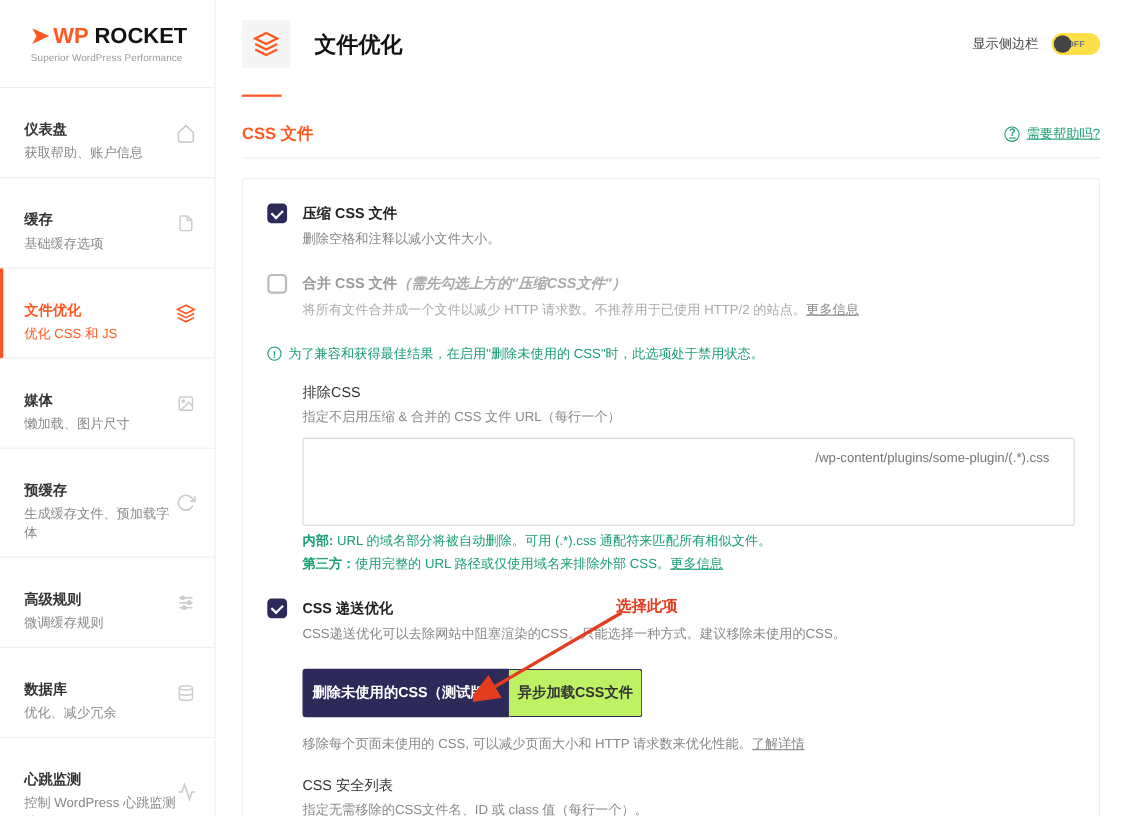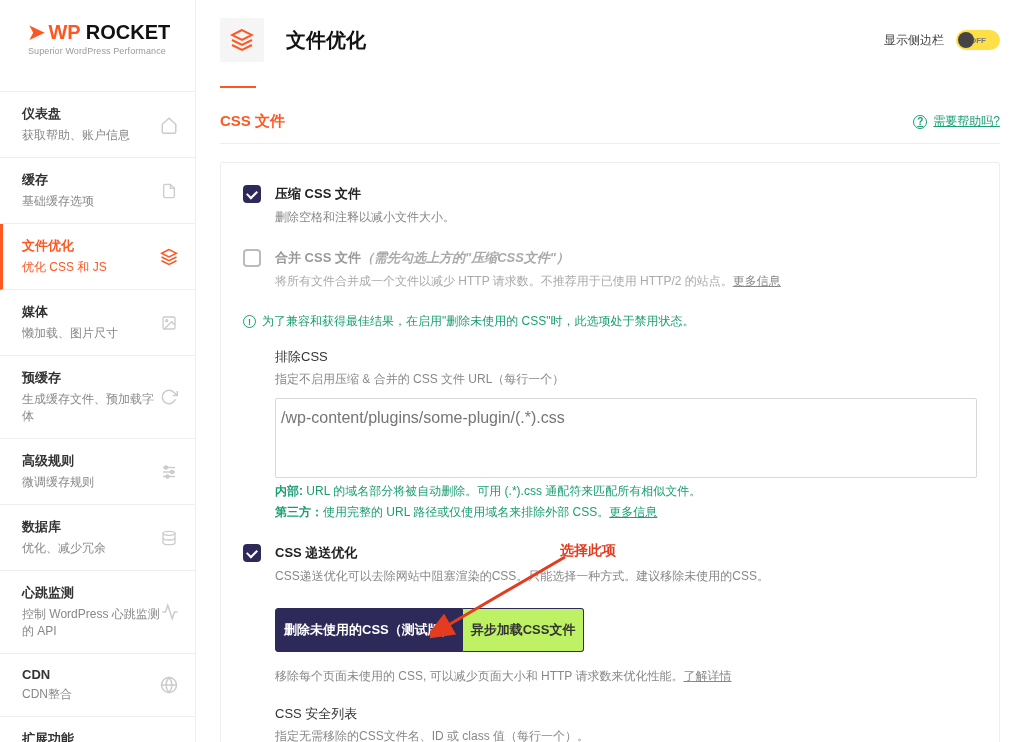--- a/index.html
+++ b/index.html
@@ -1,26 +1,26 @@
 <!DOCTYPE html>
 <html><head>
 <meta charset="utf-8">
 <style>
   * { box-sizing: border-box; margin: 0; padding: 0; }
   body { font-family: -apple-system, BlinkMacSystemFont, "Segoe UI", Helvetica, Arial, sans-serif; background: #fff; color: #333; font-size: 13px; width: 1024px; height: 742px; overflow: hidden; position: relative; }
   .wrap { display: flex; height: 100%; }
   
   .sidebar { width: 196px; border-right: 1px solid #eee; background: #fff; }
-  .logo { padding: 20px 16px 35px 28px; border-bottom: 1px solid #eee; }
+  .logo { padding: 20px 16px 22px 28px; border-bottom: 1px solid #eee; }
   .logo .lp { font-weight: 700; font-size: 20px; color: #111; }
   .logo .wp { color: #ff5722; font-weight: 700; font-size: 20px; }
   .logo .tag { font-size: 9px; color: #9a9a9a; letter-spacing: 0.1px; margin-top: 2px; }
   .nav { }
   .nav-item { display: flex; align-items: center; justify-content: space-between; padding: 13px 16px 13px 22px; border-bottom: 1px solid #eee; cursor: pointer; }
-  .nav-item .txt { display: flex; flex-direction: column; gap: 4px; }
+  .nav-item .txt { display: flex; flex-direction: column; gap: 4px; margin-top: 16px; }
   .nav-item .title { font-size: 13px; font-weight: 600; color: #333; }
   .nav-item .sub { font-size: 12px; color: #888; }
   .nav-item .icon { width: 20px; height: 20px; display: flex; align-items: center; justify-content: center; color: #ccc; }
   .nav-item.active { border-left: 3px solid #ff5722; padding-left: 19px; }
   .nav-item.active .title { color: #ff5722; }
   .nav-item.active .sub { color: #ff5722; }
   .nav-item.active .icon { color: #ff5722; }
   
   .main { flex: 1; padding: 0 0 0 0; overflow: hidden; }
   .header { display: flex; align-items: center; justify-content: space-between; padding: 18px 24px 24px 24px; }
@@ -47,21 +47,21 @@
   .opt .desc { font-size: 12px; color: #888; line-height: 1.6; }
   .opt.disabled .lbl { color: #999; }
   .opt.disabled .desc { color: #aaa; }
   .hint-em { font-style: italic; color: #aaa; }
   .link-u { text-decoration: underline; color: #888; }
   .notice { color: #1a9e74; font-size: 12px; display: flex; align-items: center; gap: 6px; margin: 2px 0 0 0; }
   .notice .ni { width: 13px; height: 13px; border: 1.5px solid #1a9e74; border-radius: 50%; display: inline-flex; align-items: center; justify-content: center; font-size: 9px; font-weight: 700; }
   .inner-box { margin-left: 32px; margin-top: 18px; }
   .inner-title { font-size: 13px; font-weight: 400; color: #333; margin-bottom: 5px; }
   .inner-desc { font-size: 12px; color: #888; margin-bottom: 10px; }
-  .ta { width: 100%; height: 80px; border: 1px solid #d8d8d8; border-radius: 2px; padding: 10px 5px; font-size: 16px; color: #666; font-family: inherit; resize: none; }
+  .ta { width: 100%; height: 80px; border: 1px solid #d8d8d8; border-radius: 2px; padding: 10px 22px; font-size: 12px; color: #666; font-family: inherit; resize: none; text-align: right; }
   .inner-note { font-size: 12px; color: #1a9e74; line-height: 1.7; }
   .inner-note .bold { font-weight: 700; }
   .inner-note .u { text-decoration: underline; }
   .deliver { margin-top: 22px; }
   .btnrow { display: flex; gap: 0; margin: 20px 0 14px 32px; }
   .btnrow button { border: 1px solid #2d2a5a; padding: 12px 8px; font-size: 13px; font-weight: 600; cursor: pointer; }
   .btnrow .primary { background: #2d2a5a; color: #fff; border-top-left-radius: 3px; border-bottom-left-radius: 3px; }
   .btnrow .secondary { background: #bef264; color: #333; border-left: none; border-top-right-radius: 3px; border-bottom-right-radius: 3px; }
   .sub-desc { font-size: 12px; color: #888; margin-left: 32px; line-height: 1.7; }
   .sub-desc .u { text-decoration: underline; }

